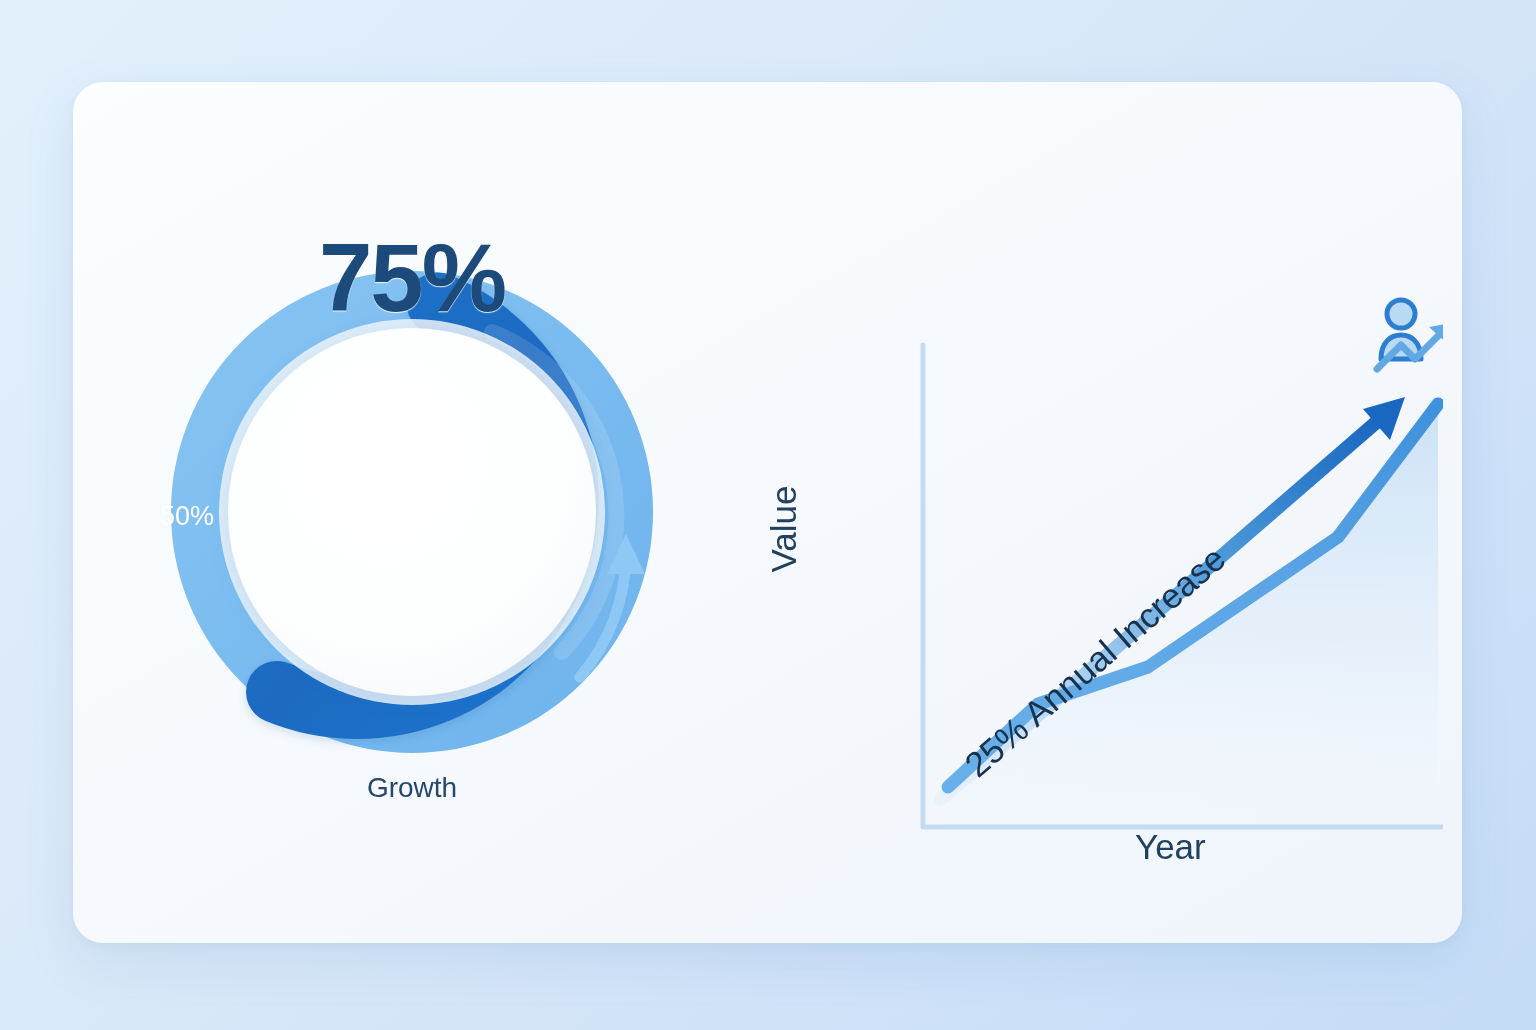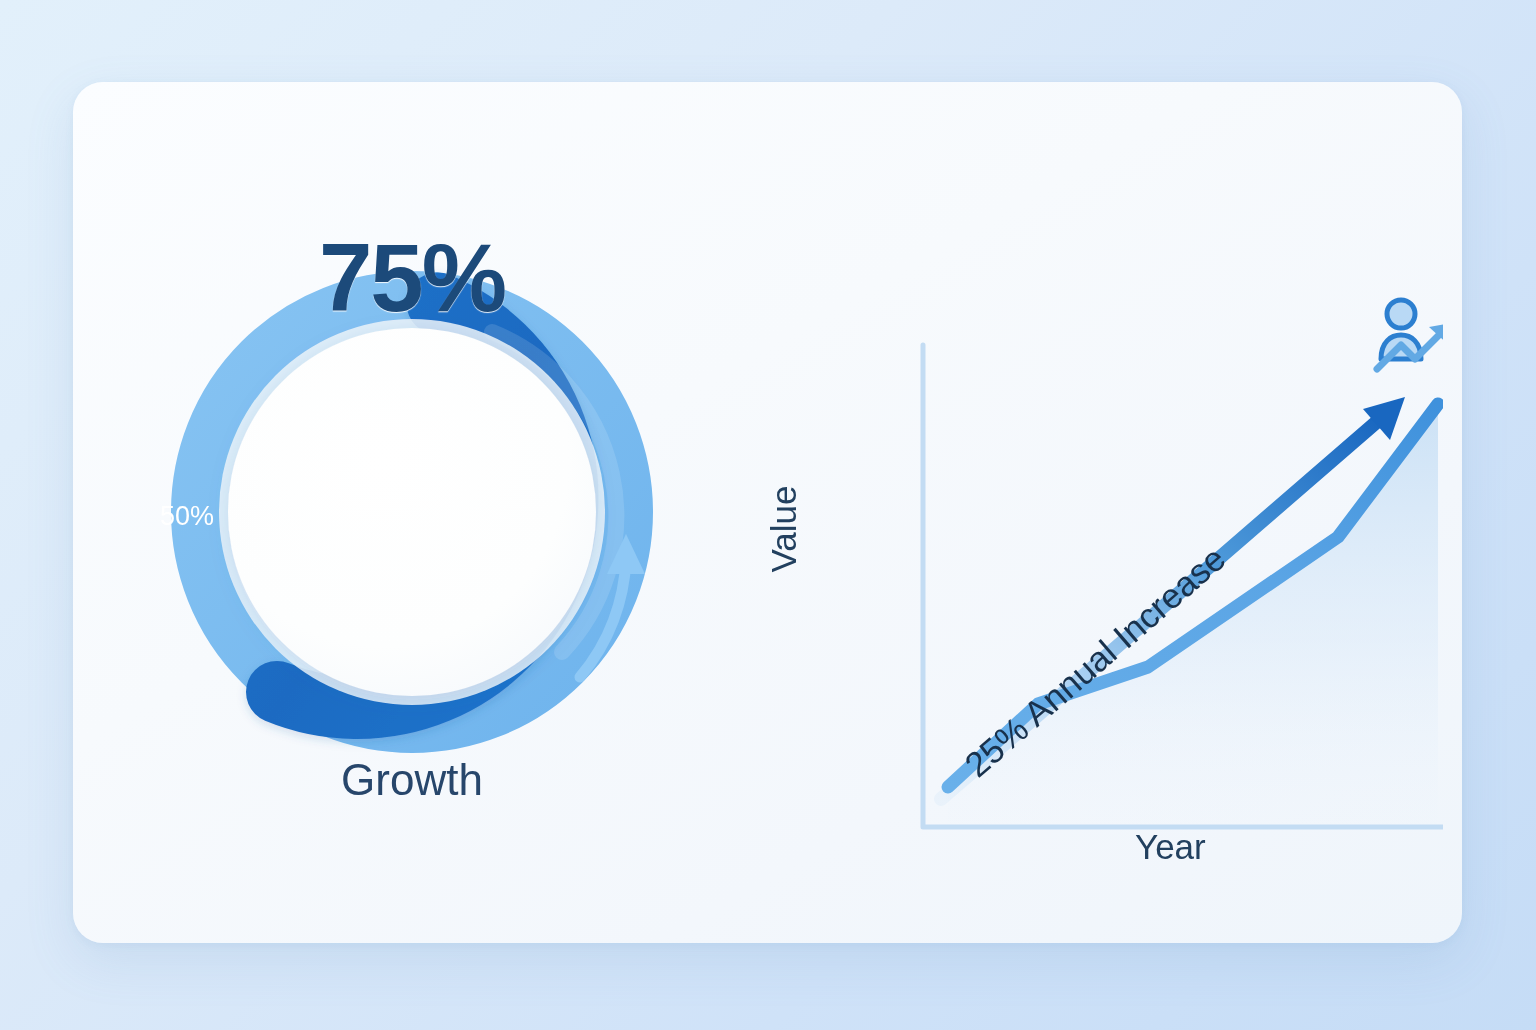--- a/index.html
+++ b/index.html
@@ -57,21 +57,21 @@
   #gauge-value {
     font-size: 96px;
     font-weight: 700;
     color: #1c4a7a;
     letter-spacing: -2px;
     line-height: 1;
     margin-top: 8px;
     text-shadow: 0 1px 1px rgba(255,255,255,0.9);
   }
   #gauge-caption {
-    font-size: 44px;
+    font-size: 28px;
     font-weight: 400;
     color: #27466b;
     margin-top: 18px;
     line-height: 1;
   }
 
   
   #chart-wrap {
     position: absolute;
     left: 690px;

